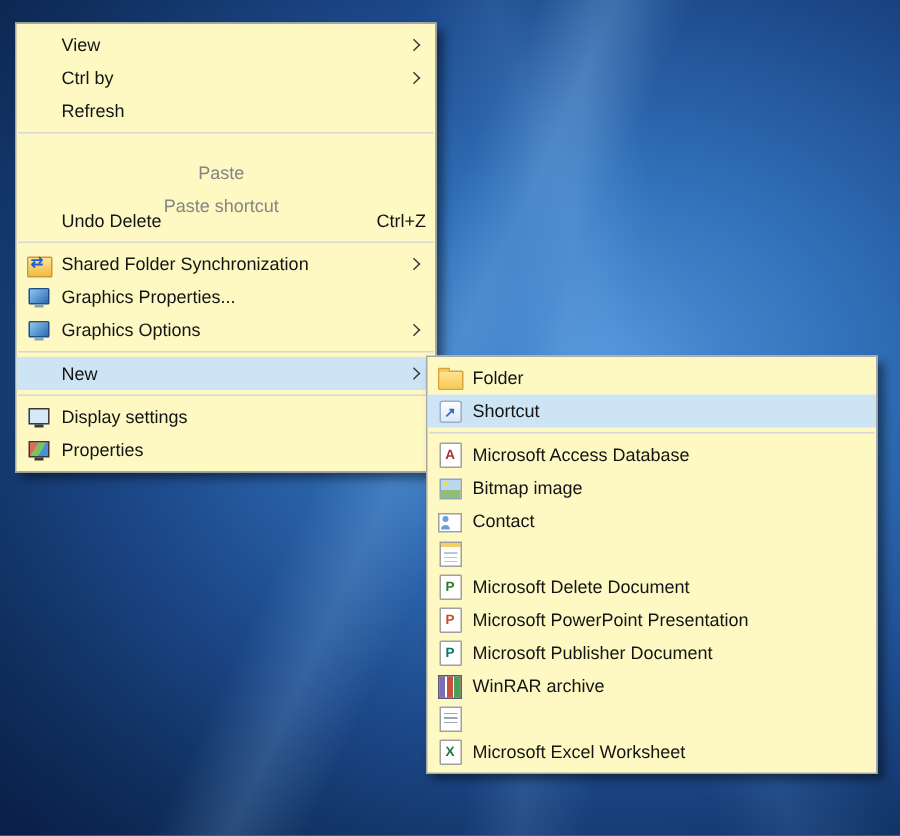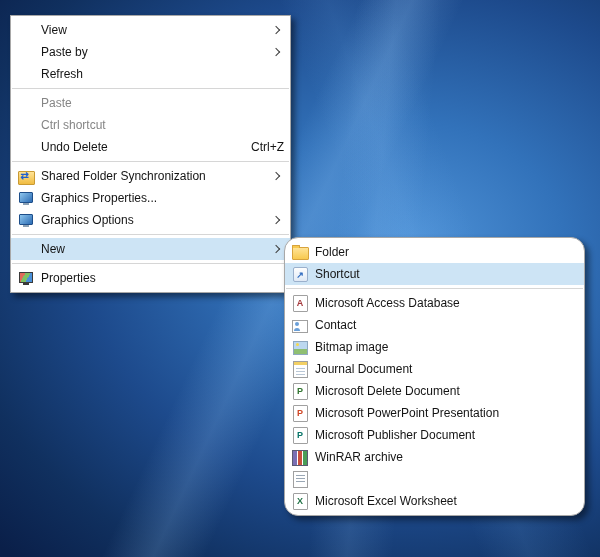--- a/index.html
+++ b/index.html
@@ -5,33 +5,33 @@
   html,body{margin:0;padding:0;}
   body{font-family:"Liberation Sans",sans-serif;}
   .desktop{position:relative;width:600px;height:557px;overflow:hidden;background:#0d2a5a;}
   .wallpaper{position:absolute;inset:0;
     background:radial-gradient(ellipse 560px 440px at 68% 44%, #4f93d8 0%, #3272ba 28%, #1d4a8c 58%, #10305f 82%, #0a1f49 100%);}
   .wallpaper::before{content:"";position:absolute;inset:0;
     background:
       linear-gradient(115deg, transparent 42%, rgba(150,200,248,0.20) 48%, transparent 54%),
       linear-gradient(95deg, transparent 55%, rgba(150,200,248,0.14) 61%, transparent 68%),
       linear-gradient(70deg, transparent 60%, rgba(120,180,240,0.12) 66%, transparent 74%);}
-  .menu{position:absolute;background:#ffffff;border:1px solid #a8a8a8;
+  .menu{position:absolute;background:#fef9c3;border:1px solid #a8a8a8;
     box-shadow:4px 4px 6px rgba(0,0,0,0.45);padding:3px 0;font-size:12px;color:#141414;}
   #main-menu{left:10px;top:15px;width:279px;}
-  #new-submenu{left:284px;top:237px;width:299px;border-radius:14px;}
+  #new-submenu{left:284px;top:237px;width:299px;}
   .mi{display:flex;align-items:center;height:22px;padding-right:6px;cursor:default;}
   .gutter{width:30px;height:16px;display:flex;align-items:center;justify-content:center;flex:none;}
   .label{flex:1;white-space:nowrap;}
   .chev{width:5px;height:5px;border-top:1px solid #3c3c3c;border-right:1px solid #3c3c3c;
     transform:rotate(45deg);margin:0 5px 0 8px;flex:none;}
   .shortcut-text{}
   .sep{height:1px;background:#d6d6d6;margin:3px 1px;}
   .hl{background:#cde4f5;}
-  .dis{color:#858585;}
+  .dis{color:#858585;flex-direction:column;}
   
   .ic{position:relative;width:16px;height:16px;flex:none;}
   .ic-doc{width:13px;height:15px;background:#fff;border:1px solid #a0a0a0;border-radius:1px;
     display:flex;align-items:center;justify-content:center;}
   .ltr{font-weight:700;font-size:9px;line-height:1;}
   .ltr-access{color:#a4373a;} .ltr-project{color:#31752f;} .ltr-ppt{color:#d04726;}
   .ltr-pub{color:#077568;} .ltr-excel{color:#217346;}
   .ic-folder{width:15px;height:11px;margin-top:3px;background:linear-gradient(#ffe396,#f8c94e);
     border:1px solid #d8a33c;border-radius:1px;position:relative;}
   .ic-folder::before{content:"";position:absolute;top:-3px;left:-1px;width:6px;height:2px;
@@ -85,39 +85,39 @@
   <div class="menu" id="main-menu">
 
     <div class="mi">
       <span class="gutter"></span>
       <span class="label">View</span>
       <span class="chev"></span>
     </div>
 
     <div class="mi">
       <span class="gutter"></span>
-      <span class="label">Paste by</span>
+      <span class="label">Ctrl by</span>
       <span class="chev"></span>
     </div>
 
     <div class="mi">
       <span class="gutter"></span>
       <span class="label">Refresh</span>
     </div>
 
     <div class="sep"></div>
 
     <div class="mi dis">
       <span class="gutter"></span>
       <span class="label">Paste</span>
     </div>
 
     <div class="mi dis">
       <span class="gutter"></span>
-      <span class="label">Ctrl shortcut</span>
+      <span class="label">Paste shortcut</span>
     </div>
 
     <div class="mi">
       <span class="gutter"></span>
       <span class="label">Undo Delete</span>
       <span class="shortcut-text">Ctrl+Z</span>
     </div>
 
     <div class="sep"></div>
 
@@ -147,20 +147,26 @@
     <div class="sep"></div>
 
     <div class="mi hl">
       <span class="gutter"></span>
       <span class="label">New</span>
       <span class="chev"></span>
     </div>
 
     <div class="sep"></div>
 
+    <div class="mi">
+      <span class="gutter">
+          <span class="ic ic-display"></span>
+        </span>
+      <span class="label">Display settings</span>
+    </div>
 
     <div class="mi">
       <span class="gutter">
           <span class="ic ic-personalize"></span>
         </span>
       <span class="label">Properties</span>
     </div>
 
   </div>
 
@@ -186,37 +192,36 @@
       <span class="gutter">
           <span class="ic-doc">
             <span class="ltr ltr-access">A</span>
           </span>
         </span>
       <span class="label">Microsoft Access Database</span>
     </div>
 
     <div class="mi">
       <span class="gutter">
+          <span class="ic ic-bitmap"></span>
+        </span>
+      <span class="label">Bitmap image</span>
+    </div>
+
+    <div class="mi">
+      <span class="gutter">
           <span class="ic ic-contact"></span>
         </span>
       <span class="label">Contact</span>
     </div>
 
     <div class="mi">
       <span class="gutter">
-          <span class="ic ic-bitmap"></span>
-        </span>
-      <span class="label">Bitmap image</span>
-    </div>
-
-    <div class="mi">
-      <span class="gutter">
           <span class="ic ic-journal"></span>
         </span>
-      <span class="label">Journal Document</span>
     </div>
 
     <div class="mi">
       <span class="gutter">
           <span class="ic-doc">
             <span class="ltr ltr-project">P</span>
           </span>
         </span>
       <span class="label">Microsoft Delete Document</span>
     </div>

